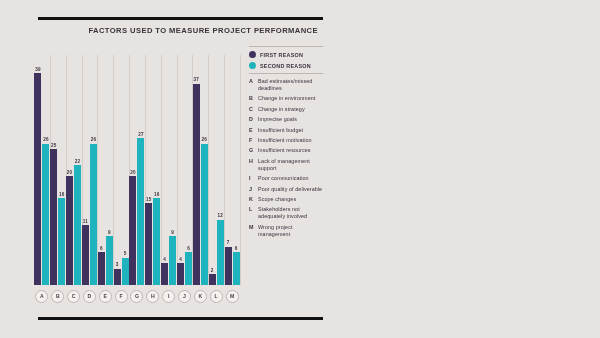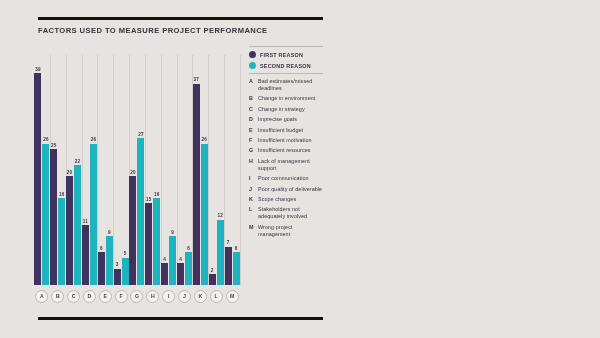--- a/index.html
+++ b/index.html
@@ -21,20 +21,21 @@
     position:absolute;height:3px;background:#111111;
   }
   .rule-left-top{left:38px;top:17px;width:285px;}
   .rule-left-bottom{left:38px;top:317px;width:285px;}
 
   .panel-title{
     position:absolute;
     font-size:7.6px;font-weight:bold;letter-spacing:.42px;
     line-height:10px;color:#39333b;text-transform:uppercase;
     white-space:pre-line;
+    text-align:right;
   }
   .title-left{left:38px;top:26px;width:280px;}
 
   
   .bar-chart{
     position:absolute;left:34px;top:55px;width:206px;height:230px;
   }
   .gridlines{position:absolute;inset:0;}
   .gridline{
     position:absolute;top:0;bottom:0;width:1px;background:#d3cdc9;

